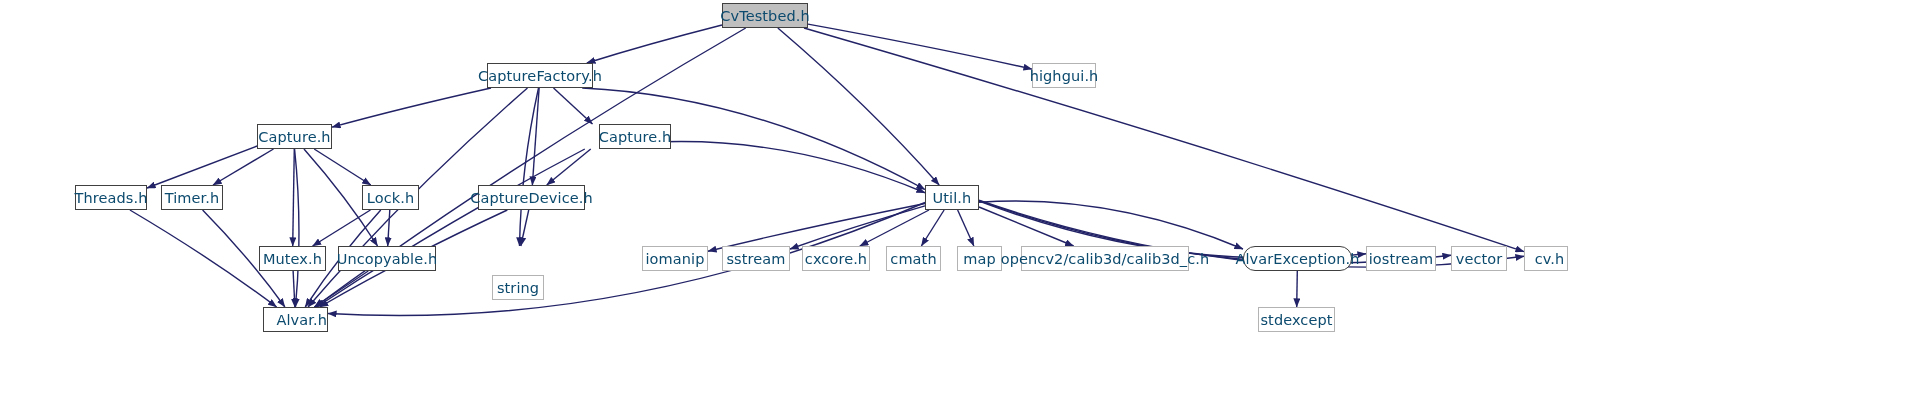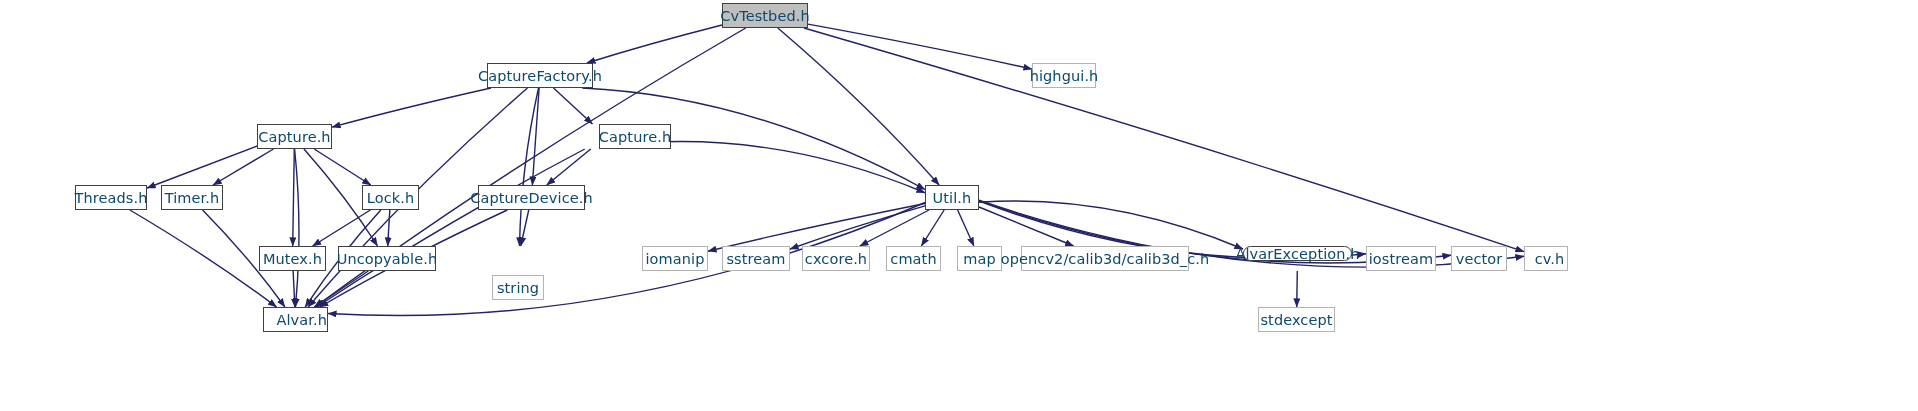--- a/index.html
+++ b/index.html
@@ -148,21 +148,21 @@
       </div>
       <div class="node system" style="left: 886px; top: 246px; width: 55px; height: 25px;">
         <span>cmath</span>
       </div>
       <div class="node system" style="left: 957px; top: 246px; width: 45px; height: 25px;">
         <span>map</span>
       </div>
       <div class="node system" style="left: 1021px; top: 246px; width: 168px; height: 25px;">
         <span>opencv2/calib3d/calib3d_c.h</span>
       </div>
-      <div class="node project" style="left: 1243px; top: 246px; width: 109px; height: 15px; border-radius: 12px;">
+      <div class="node project" style="left: 1243px; top: 246px; width: 109px; height: 25px; border-radius: 12px;">
         <span>AlvarException.h</span>
       </div>
       <div class="node system" style="left: 1366px; top: 246px; width: 70px; height: 25px;">
         <span>iostream</span>
       </div>
       <div class="node system" style="left: 1451px; top: 246px; width: 56px; height: 25px;">
         <span>vector</span>
       </div>
       <div class="node system" style="left: 1524px; top: 246px; width: 44px; height: 25px; padding-left: 7px;">
         <span>cv.h</span>

